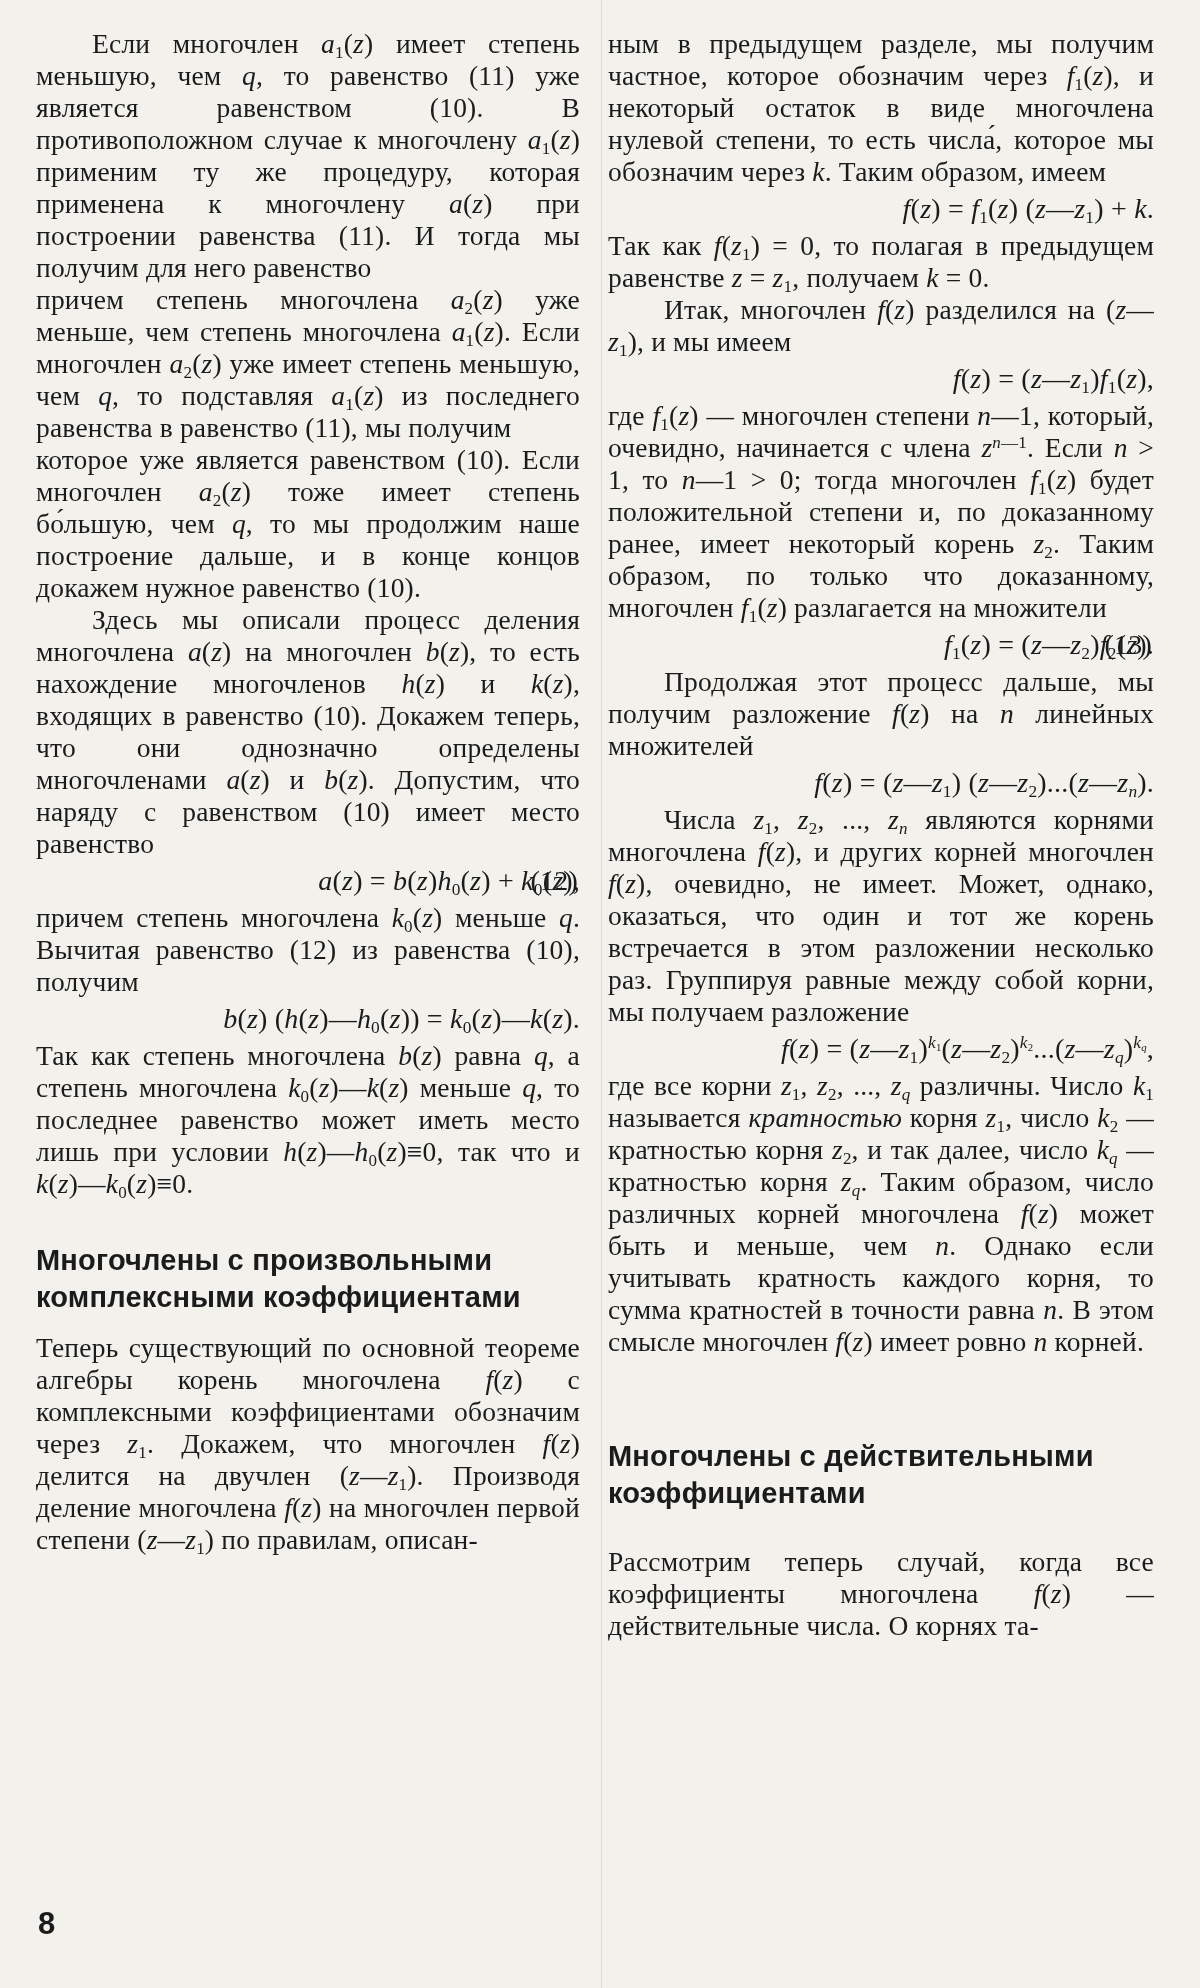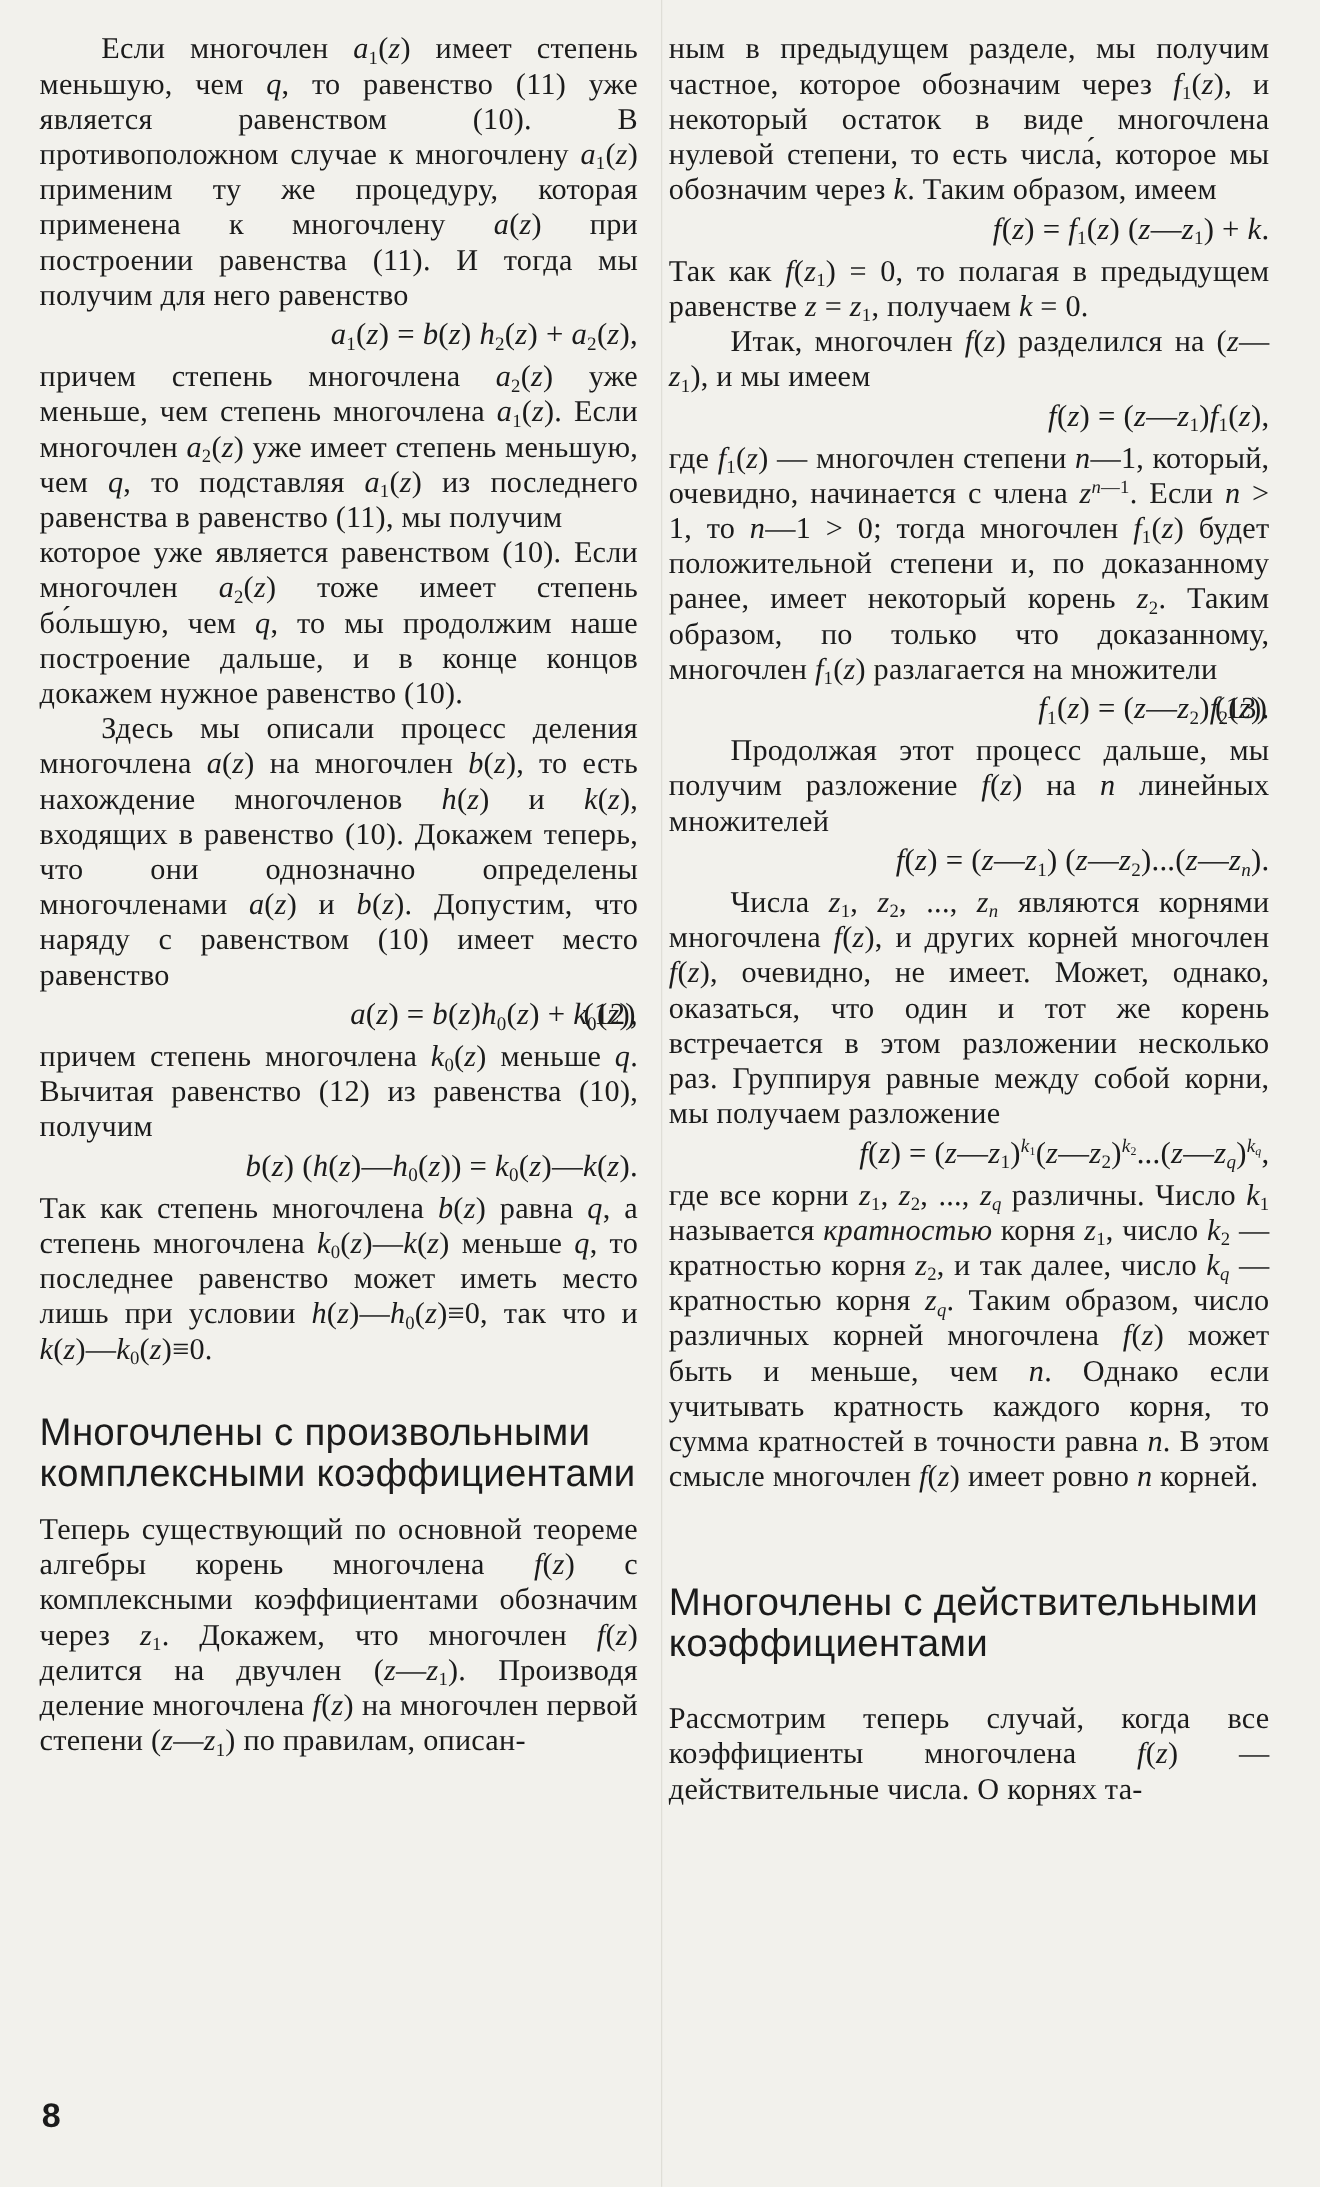--- a/index.html
+++ b/index.html
@@ -36,44 +36,41 @@
   }
   .formula .eq-num{
     position:absolute;right:2px;top:0;
     font-style:normal;
   }
   i{font-style:italic;}
   sub{font-size:62%;line-height:0;position:relative;top:0.28em;vertical-align:baseline;}
   sup{font-size:62%;line-height:0;position:relative;top:-0.55em;vertical-align:baseline;}
   .heading{
     font-family:"Liberation Sans",sans-serif;
-    font-weight:normal;
-    font-size:35px;line-height:37px;
+    font-weight:bold;
+    font-size:29px;line-height:37px;
     text-align:left;
     margin:0;
   }
   .heading-left{margin-top:42px;margin-bottom:16px;}
   .heading-right{margin-top:80px;margin-bottom:34px;}
   .page-num{
     position:absolute;left:38px;top:1906px;
     font-family:"Liberation Sans",sans-serif;
     font-weight:bold;font-size:31px;
   }
 </style>
 </head>
 <body>
 
 <div class="page">
   <div class="gutter-line"></div>
 
   <div class="col col-left">
     <p class="indent">Если многочлен <i>a</i><sub>1</sub>(<i>z</i>) имеет степень меньшую, чем <i>q</i>, то равенство (11) уже является равенством (10). В противоположном случае к многочлену <i>a</i><sub>1</sub>(<i>z</i>) применим ту же процедуру, которая применена к многочлену <i>a</i>(<i>z</i>) при построении равенства (11). И тогда мы получим для него равенство</p>
-    <div class="formula">
-      <span class="eq-body"><i>a</i><sub>1</sub>(<i>z</i>) = <i>b</i>(<i>z</i>) <i>h</i><sub>2</sub>(<i>z</i>) + <i>a</i><sub>2</sub>(<i>z</i>),</span>
-    </div>
     <p>причем степень многочлена <i>a</i><sub>2</sub>(<i>z</i>) уже меньше, чем степень многочлена <i>a</i><sub>1</sub>(<i>z</i>). Если многочлен <i>a</i><sub>2</sub>(<i>z</i>) уже имеет степень меньшую, чем <i>q</i>, то подставляя <i>a</i><sub>1</sub>(<i>z</i>) из последнего равенства в равенство (11), мы получим</p>
     <p>которое уже является равенством (10). Если многочлен <i>a</i><sub>2</sub>(<i>z</i>) тоже имеет степень бо́льшую, чем <i>q</i>, то мы продолжим наше построение дальше, и в конце концов докажем нужное равенство (10).</p>
     <p class="indent">Здесь мы описали процесс деления многочлена <i>a</i>(<i>z</i>) на многочлен <i>b</i>(<i>z</i>), то есть нахождение многочленов <i>h</i>(<i>z</i>) и <i>k</i>(<i>z</i>), входящих в равенство (10). Докажем теперь, что они однозначно определены многочленами <i>a</i>(<i>z</i>) и <i>b</i>(<i>z</i>). Допустим, что наряду с равенством (10) имеет место равенство</p>
     <div class="formula">
       <span class="eq-body"><i>a</i>(<i>z</i>) = <i>b</i>(<i>z</i>)<i>h</i><sub>0</sub>(<i>z</i>) + <i>k</i><sub>0</sub>(<i>z</i>),</span>
       <span class="eq-num">(12)</span>
     </div>
     <p>причем степень многочлена <i>k</i><sub>0</sub>(<i>z</i>) меньше <i>q</i>. Вычитая равенство (12) из равенства (10), получим</p>
     <div class="formula">
       <span class="eq-body"><i>b</i>(<i>z</i>) (<i>h</i>(<i>z</i>)—<i>h</i><sub>0</sub>(<i>z</i>)) = <i>k</i><sub>0</sub>(<i>z</i>)—<i>k</i>(<i>z</i>).</span>

